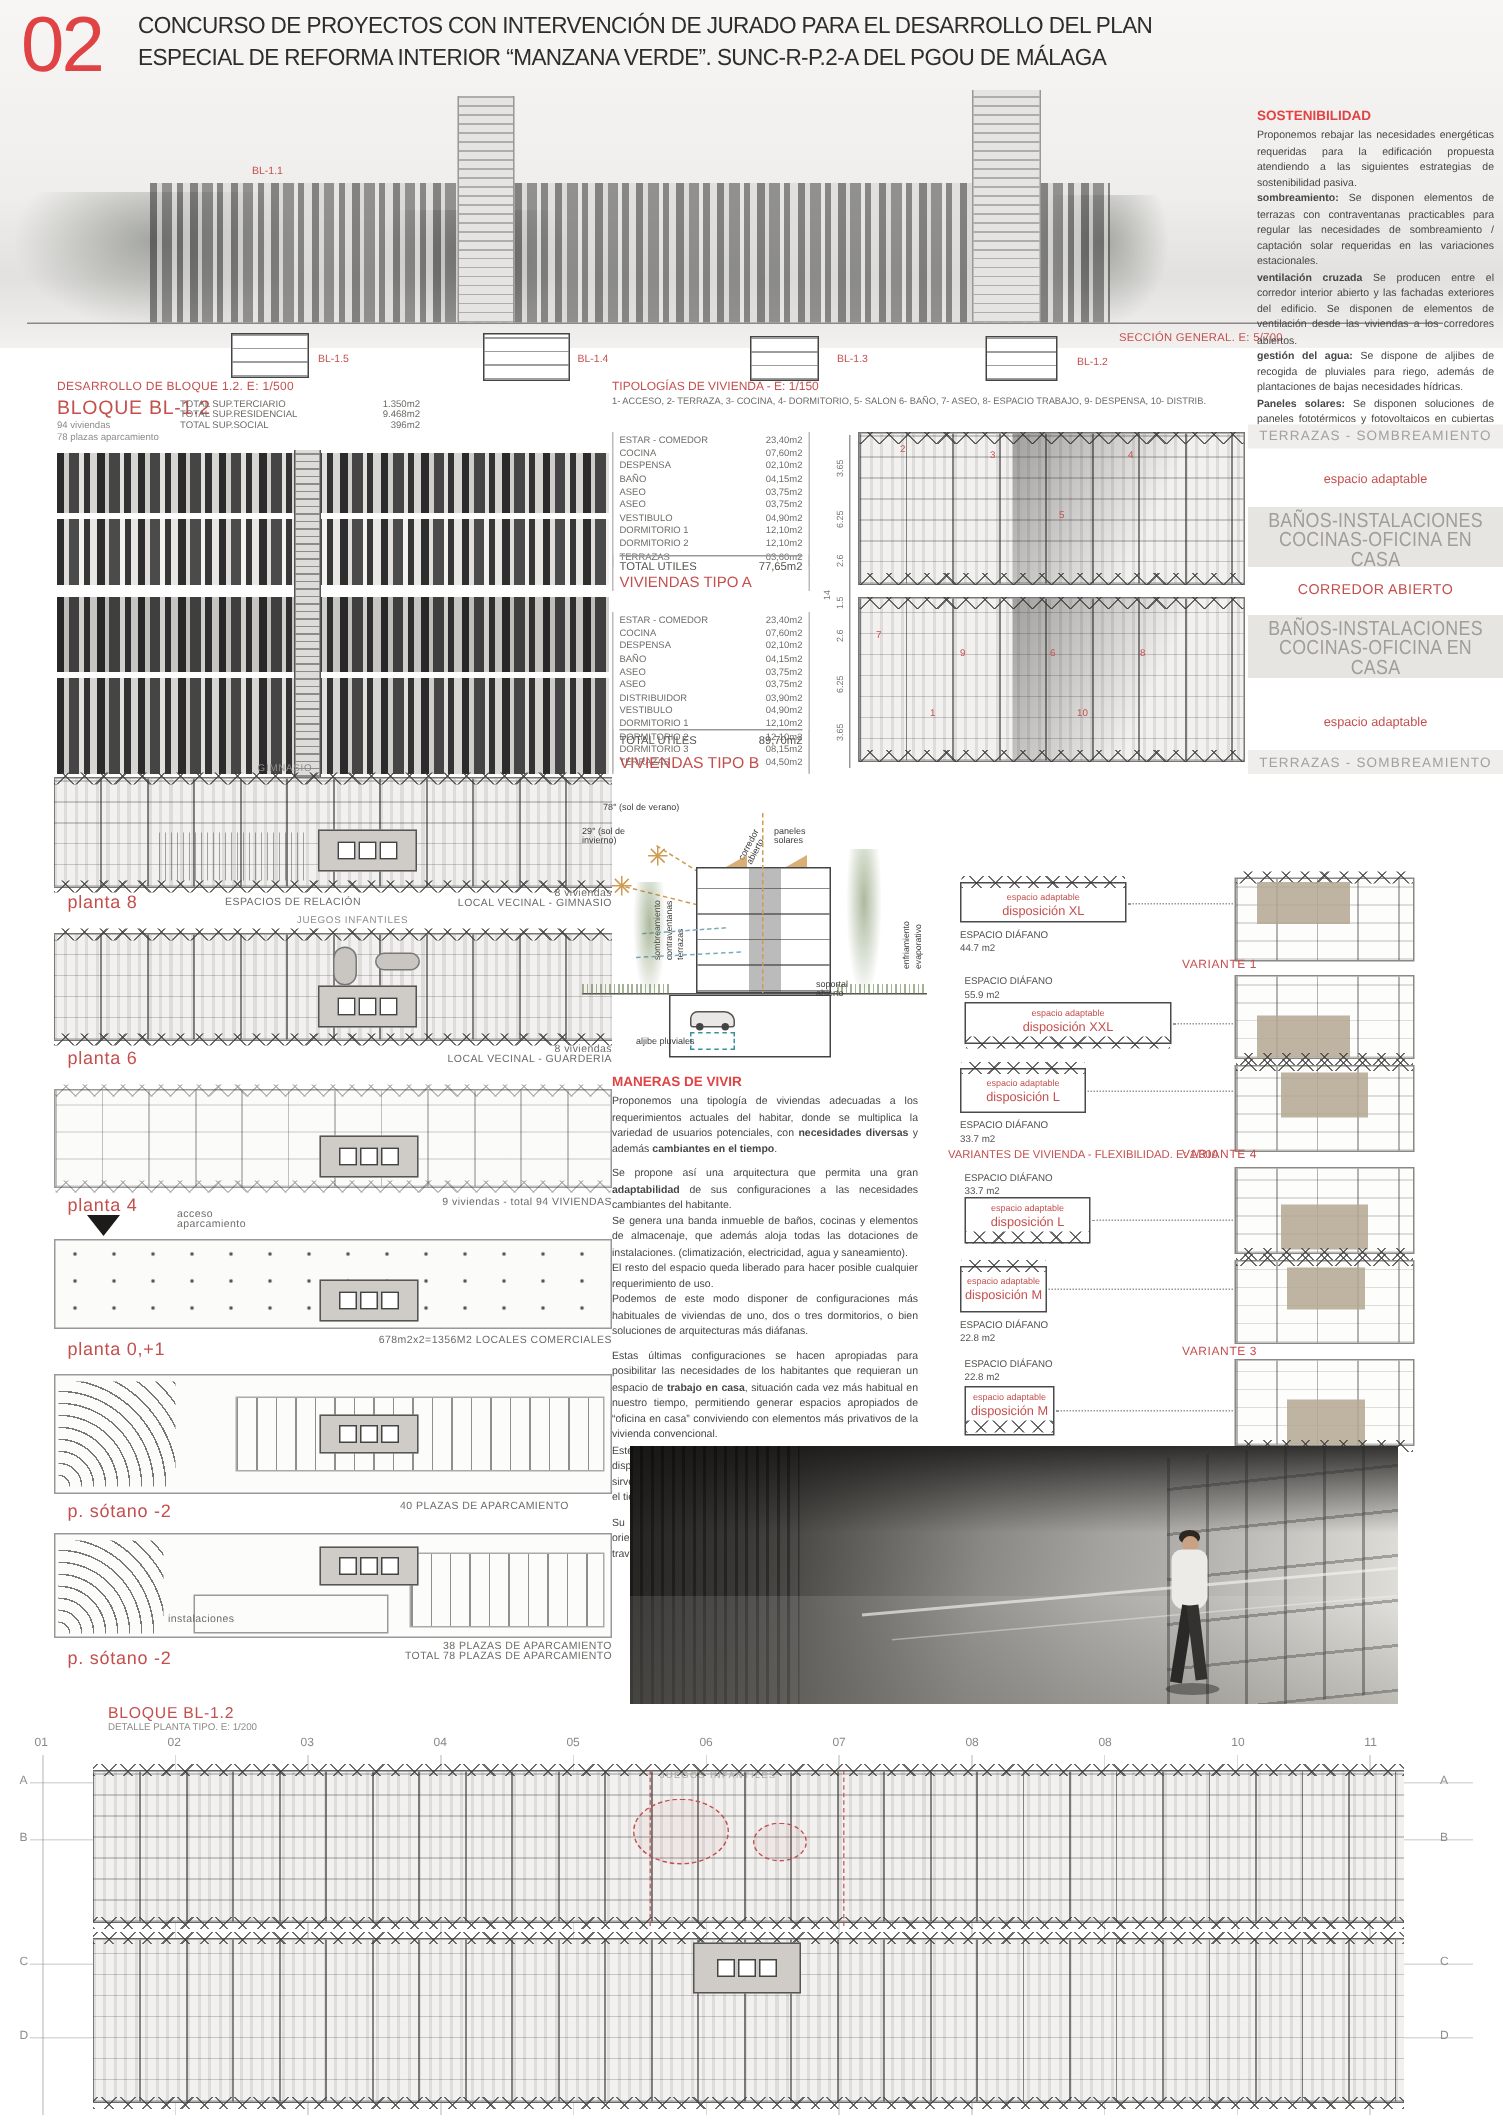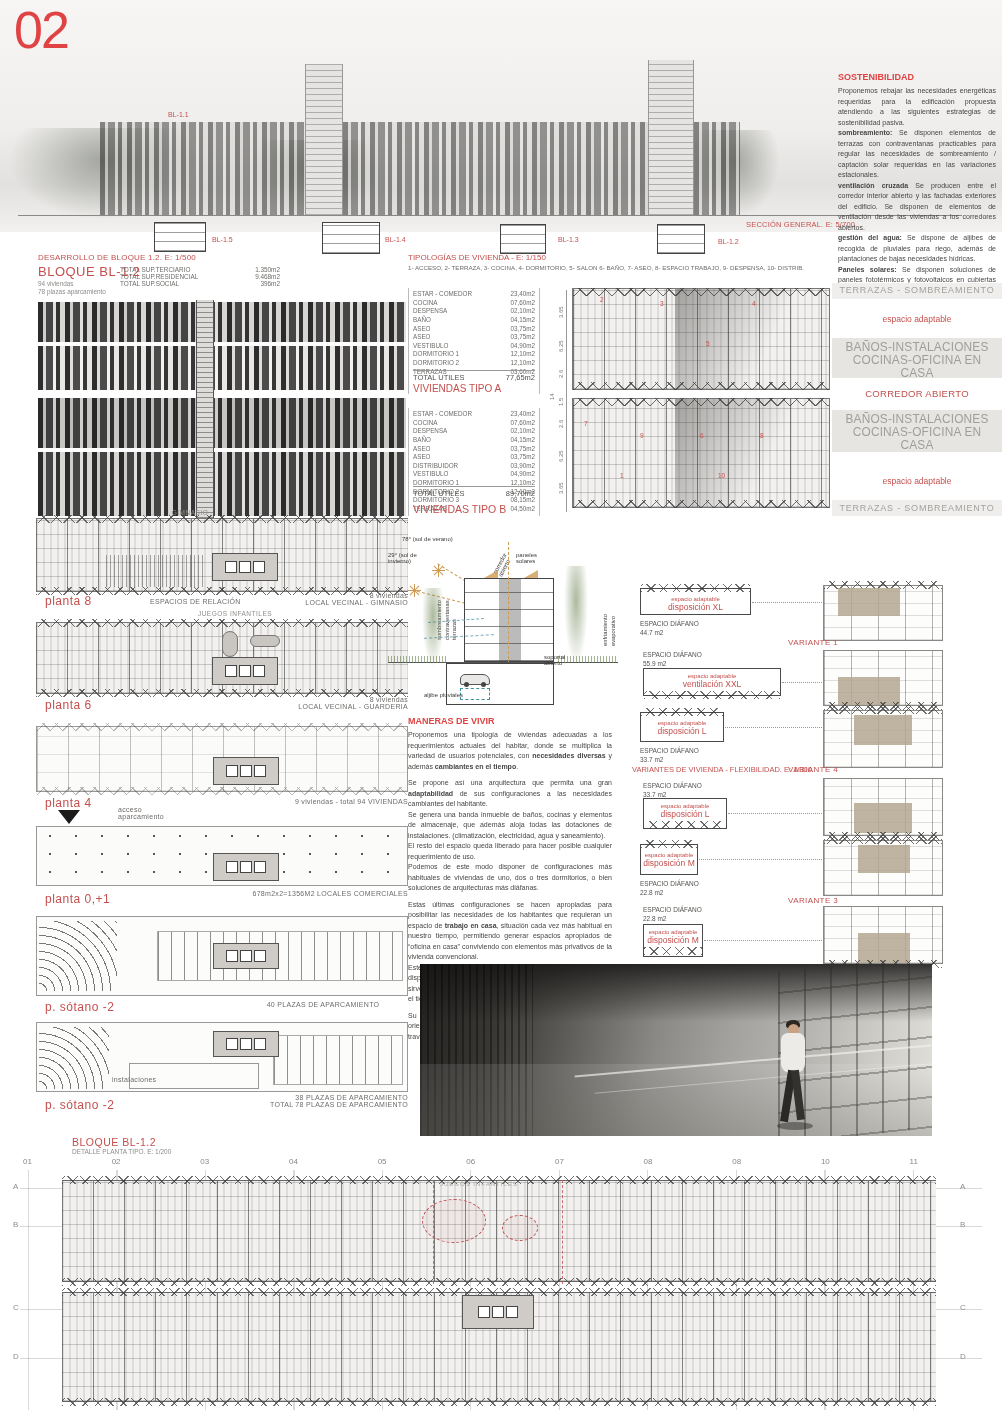--- a/index.html
+++ b/index.html
@@ -74,20 +74,24 @@
   <div class="abs" style="left:322px;top:222px;width:58px;height:32px;border:1px solid #444;background:#fff;background-image:repeating-linear-gradient(0deg,rgba(60,60,60,.5) 0 1px,transparent 1px 9px)"></div>
   <div class="abs" style="left:500px;top:224px;width:46px;height:30px;border:1px solid #444;background:#fff;background-image:repeating-linear-gradient(0deg,rgba(60,60,60,.5) 0 1px,transparent 1px 9px)"></div>
   <div class="abs" style="left:657px;top:224px;width:48px;height:30px;border:1px solid #444;background:#fff;background-image:repeating-linear-gradient(0deg,rgba(60,60,60,.5) 0 1px,transparent 1px 9px)"></div>
   <span class="abs r" style="left:212px;top:236px;font-size:7px">BL-1.5</span>
   <span class="abs r" style="left:385px;top:236px;font-size:7px">BL-1.4</span>
   <span class="abs r" style="left:558px;top:236px;font-size:7px">BL-1.3</span>
   <span class="abs r" style="left:718px;top:238px;font-size:7px">BL-1.2</span>
   <span class="abs r" style="left:746px;top:220px;font-size:7.5px;letter-spacing:.2px">SECCIÓN GENERAL. E: 5/700</span>
 
   <span class="abs" style="left:14px;top:0px;font-size:52px;color:var(--bright);letter-spacing:-2px">02</span>
+  <div class="abs" style="left:92px;top:9px;width:740px;color:#2e2d2c">
+    <div style="font-size:15.5px;letter-spacing:-.4px;white-space:nowrap;transform:scaleX(.97);transform-origin:left">CONCURSO DE PROYECTOS CON INTERVENCIÓN DE JURADO PARA EL DESARROLLO  DEL PLAN</div>
+    <div style="font-size:15.5px;letter-spacing:-.4px;white-space:nowrap;transform:scaleX(.97);transform-origin:left;margin-top:3px">ESPECIAL DE REFORMA INTERIOR “MANZANA VERDE”. SUNC-R-P.2-A  DEL  PGOU  DE  MÁLAGA</div>
+  </div>
 
   <div class="abs" style="left:838px;top:72px;width:158px">
     <div style="font-size:9px;font-weight:bold;color:var(--bright);margin-bottom:4px">SOSTENIBILIDAD</div>
     <p class="p7"><b></b><span>Proponemos rebajar las necesidades energéticas requeridas para la edificación propuesta atendiendo a las siguientes estrategias de sostenibilidad pasiva.</span></p>
     <p class="p7"><b>sombreamiento:</b><span> Se disponen elementos de terrazas con contraventanas practicables para regular las necesidades de sombreamiento / captación solar requeridas en las variaciones estacionales.</span></p>
     <p class="p7"><b>ventilación cruzada</b><span> Se producen entre el corredor interior abierto y las fachadas exteriores del edificio. Se disponen de elementos de ventilación desde las viviendas a los corredores abiertos.</span></p>
     <p class="p7"><b>gestión del agua:</b><span> Se dispone de aljibes de recogida de pluviales para riego, además de plantaciones de bajas necesidades hídricas.</span></p>
     <p class="p7"><b>Paneles solares:</b><span> Se disponen soluciones de paneles fototérmicos y fotovoltaicos en cubiertas para ayuda a la producción de frío/calor.</span></p>
   </div>
 
@@ -440,21 +444,21 @@
   <div class="abs difl" style="left:640px;top:619px"><span>ESPACIO DIÁFANO</span><br><span>44.7 m2</span></div>
   <div class="abs vplan" style="left:823px;top:585px;width:120px;height:56px">
     <div class="diam" style="margin-top:-5px"></div>
     <div class="abs tanfill" style="left:14px;top:2px;width:62px;height:28px"></div>
   </div>
   <span class="abs varlbl" style="left:788px;top:638px">VARIANTE 1</span>
 
   <div class="abs difl" style="left:643px;top:650px"><span>ESPACIO DIÁFANO</span><br><span>55.9 m2</span></div>
   <div class="abs vbox" style="left:643px;top:668px;width:138px;height:28px">
     <span class="l1">espacio adaptable</span>
-      <span class="l2">ventilación XXL</span>
+      <span class="l2">disposición XXL</span>
     <div class="diam" style="margin-top:2px"></div>
   </div>
   <div class="abs dotline" style="left:782px;top:682px;width:40px"></div>
   <div class="abs vplan" style="left:823px;top:650px;width:120px;height:56px">
     <div class="abs tanfill" style="left:14px;top:26px;width:62px;height:28px"></div>
     <div class="diam abs" style="left:0;right:0;bottom:-5px"></div>
   </div>
 
   <div class="abs vbox" style="left:640px;top:712px;width:84px;height:30px">
     <div class="diam" style="margin-top:-5px"></div>

